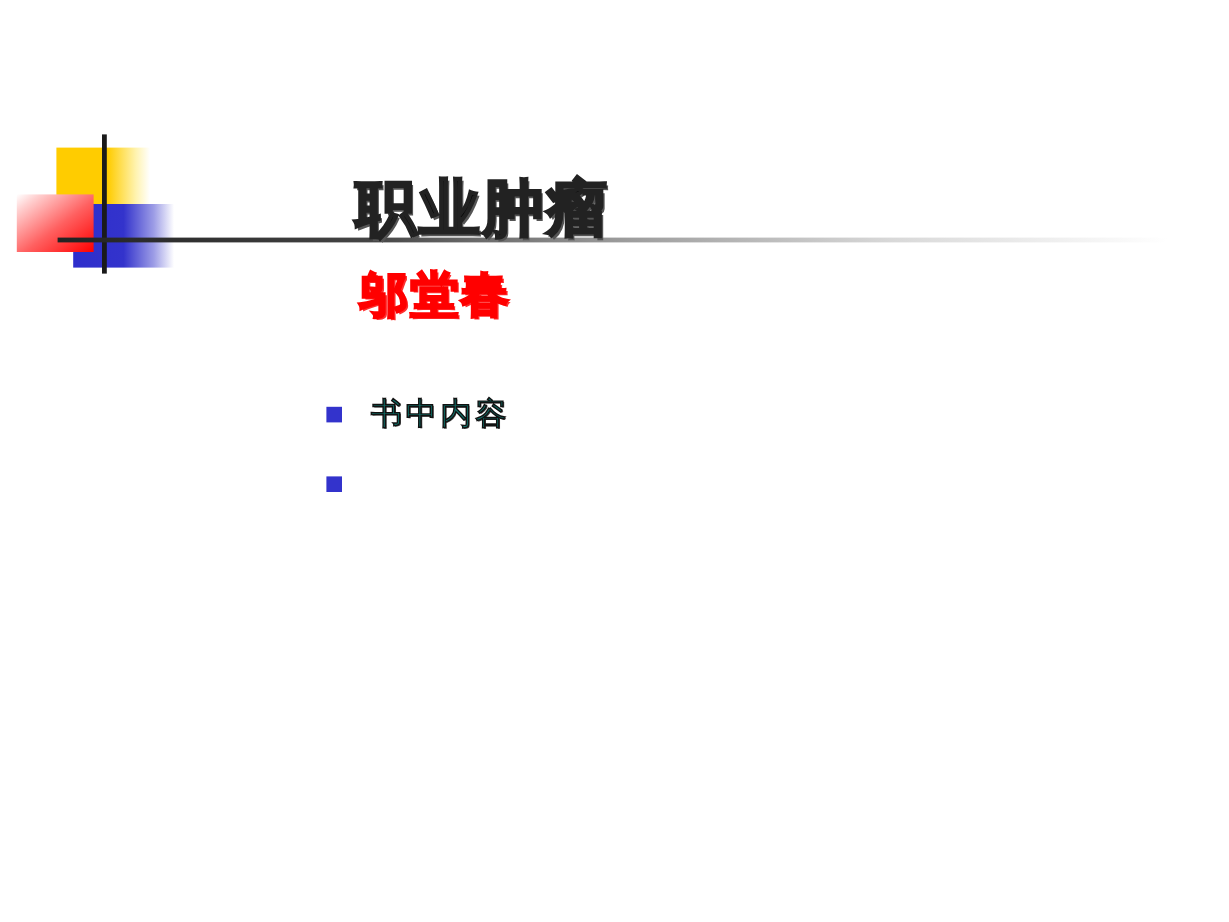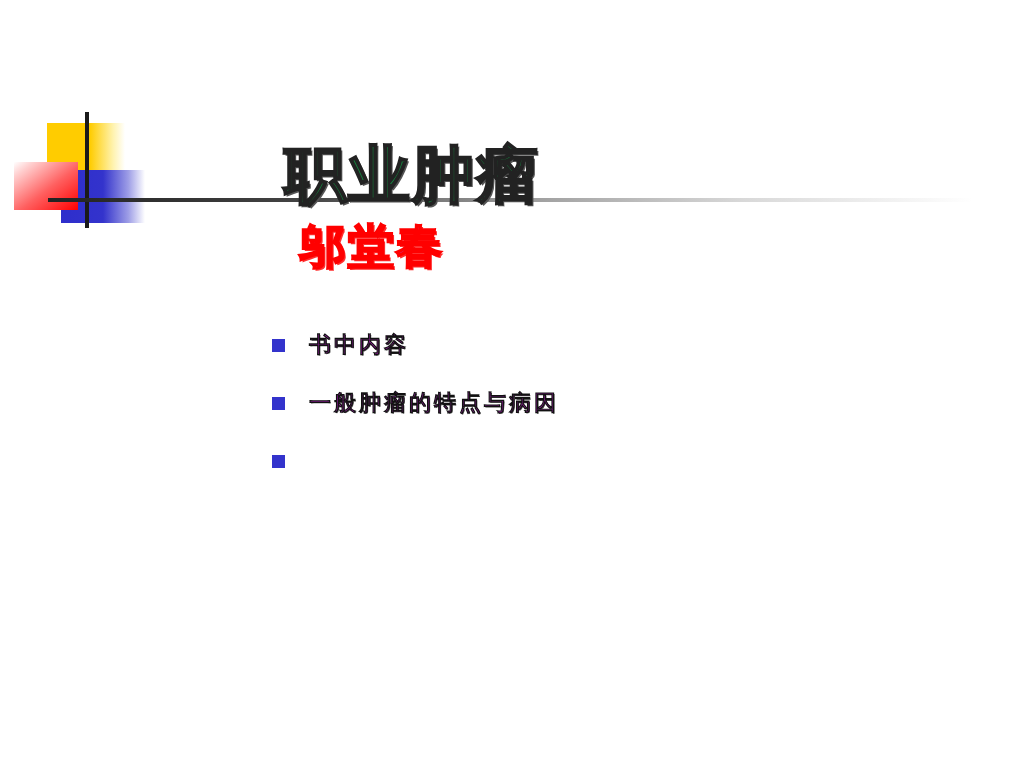--- a/index.html
+++ b/index.html
@@ -4,28 +4,28 @@
 <style>
   html, body { margin:0; padding:0; }
   body { width:1024px; height:768px; background:#ffffff; position:relative; overflow:hidden; font-family:"DejaVu Sans", sans-serif; }
   .deco { position:absolute; left:0; top:0; width:160px; height:240px; }
   .sq { position:absolute; }
   .sq-yellow { left:47px; top:123px; width:78px; height:58px; background:linear-gradient(to right, #ffcc00 0%, #ffcc00 55%, #fff3b0 85%, rgba(255,255,255,0) 100%); }
   .sq-blue { left:61px; top:170px; width:84px; height:53px; background:linear-gradient(to right, #2e2ecc 0%, #3333cc 50%, #9d9de6 80%, rgba(255,255,255,0) 100%); }
   .sq-red { left:14px; top:162px; width:64px; height:48px; background:linear-gradient(to top left, #ff0000 0%, #ff6060 45%, #ffd0d0 85%, #ffffff 100%); }
   .vline { position:absolute; left:85px; top:112px; width:4px; height:116px; background:#1a1a1a; }
   .hline { position:absolute; left:48px; top:198px; width:925px; height:4px; background:linear-gradient(to right, #222 0%, #444 28%, #999 50%, #d8d8d8 75%, rgba(255,255,255,0) 100%); }
-  .title { position:absolute; left:284px; top:146px; font-size:62px; font-weight:bold; line-height:58px; letter-spacing:2px; color:#15803d;
+  .title { position:absolute; left:296px; top:146px; font-size:51px; font-weight:bold; line-height:58px; letter-spacing:2px; color:#000000;
     -webkit-text-stroke:2px #222; text-shadow:2px 2px 0 #555; }
-  .subtitle { position:absolute; left:300px; top:218px; font-size:46px; font-weight:bold; line-height:56px; letter-spacing:2px; color:#8b5cf6;
+  .subtitle { position:absolute; left:300px; top:218px; font-size:40px; font-weight:bold; line-height:56px; letter-spacing:2px; color:#8b5cf6;
     -webkit-text-stroke:2px #ff0000; text-shadow:2px 2px 0 #ff3030; }
   .list { position:absolute; left:272px; top:316px; margin:0; padding:0; list-style:none; }
   .list li { display:flex; align-items:center; height:58px; }
   .bullet { width:13px; height:13px; background:#3333cc; margin-right:24px; flex:none; }
-  .item-text { font-size:22px; line-height:40px; letter-spacing:3px; color:#a21caf; -webkit-text-stroke:1.2px #111; text-shadow:1px 1px 0 #444; }
+  .item-text { font-size:26px; line-height:40px; letter-spacing:3px; color:#0f766e; -webkit-text-stroke:1.2px #111; text-shadow:1px 1px 0 #444; }
   .item-text.red { -webkit-text-stroke:1.2px #ff0000; text-shadow:1px 1px 0 #ff2a2a; }
 </style>
 </head>
 <body>
 
 <div class="deco">
   <div class="sq sq-yellow"></div>
   <div class="sq sq-blue"></div>
   <div class="sq sq-red"></div>
   <div class="vline"></div>
@@ -35,18 +35,14 @@
 <div class="title">职业肿瘤</div>
 <div class="subtitle">邬堂春</div>
 
 <ul class="list">
   <li>
     <span class="bullet"></span>
     <span class="item-text">书中内容</span>
   </li>
   <li>
     <span class="bullet"></span>
-    <span class="item-text">一般肿瘤的特点与病因</span>
-  </li>
-  <li>
-    <span class="bullet"></span>
   </li>
 </ul>
 
 </body></html>

